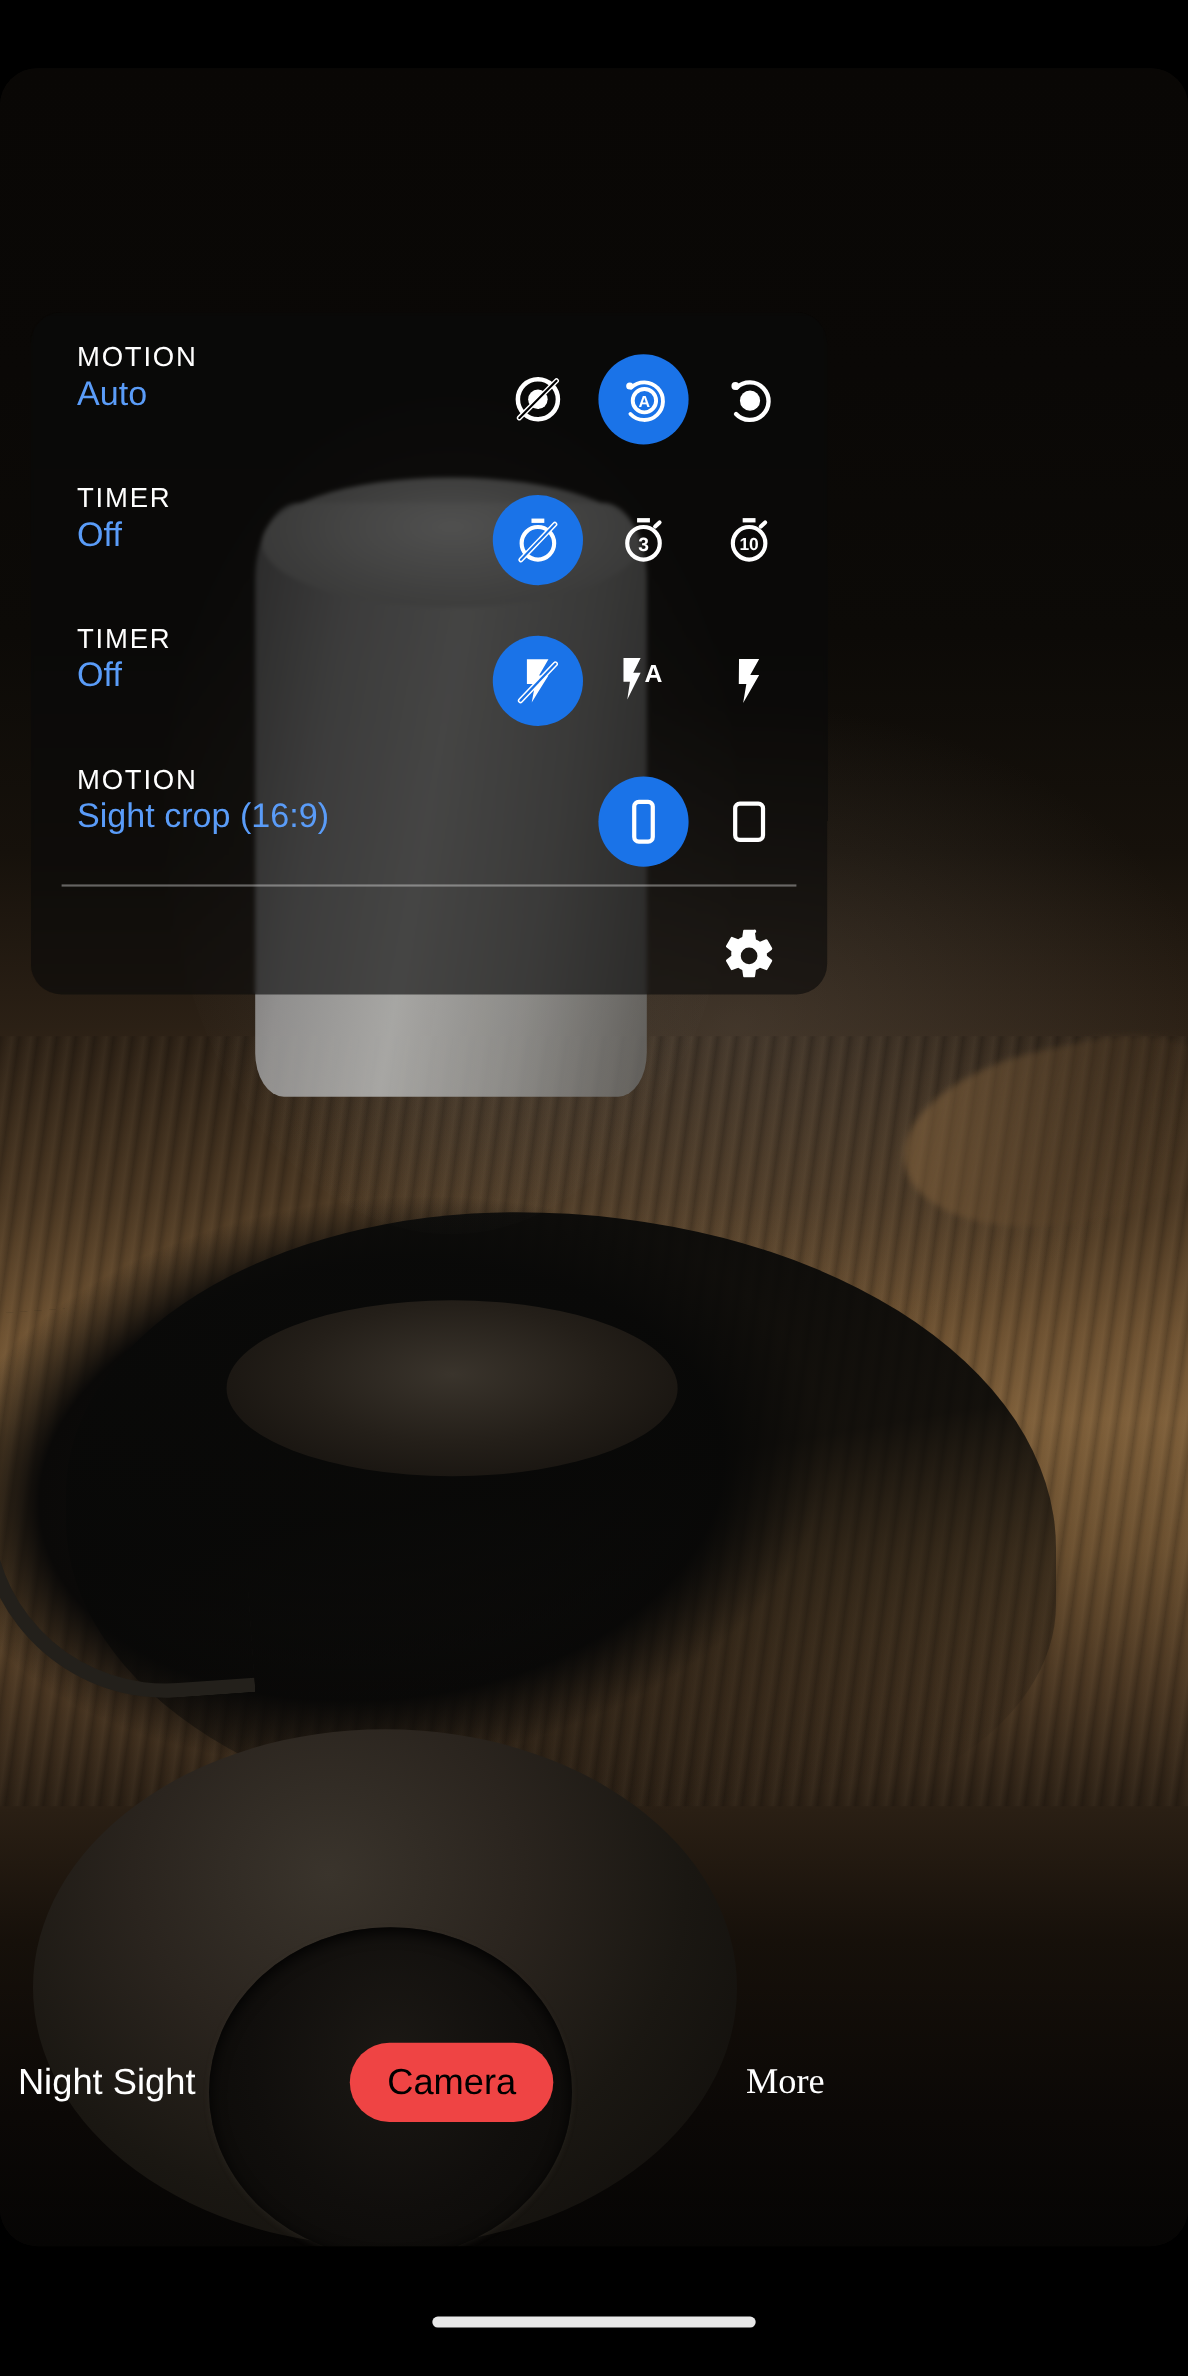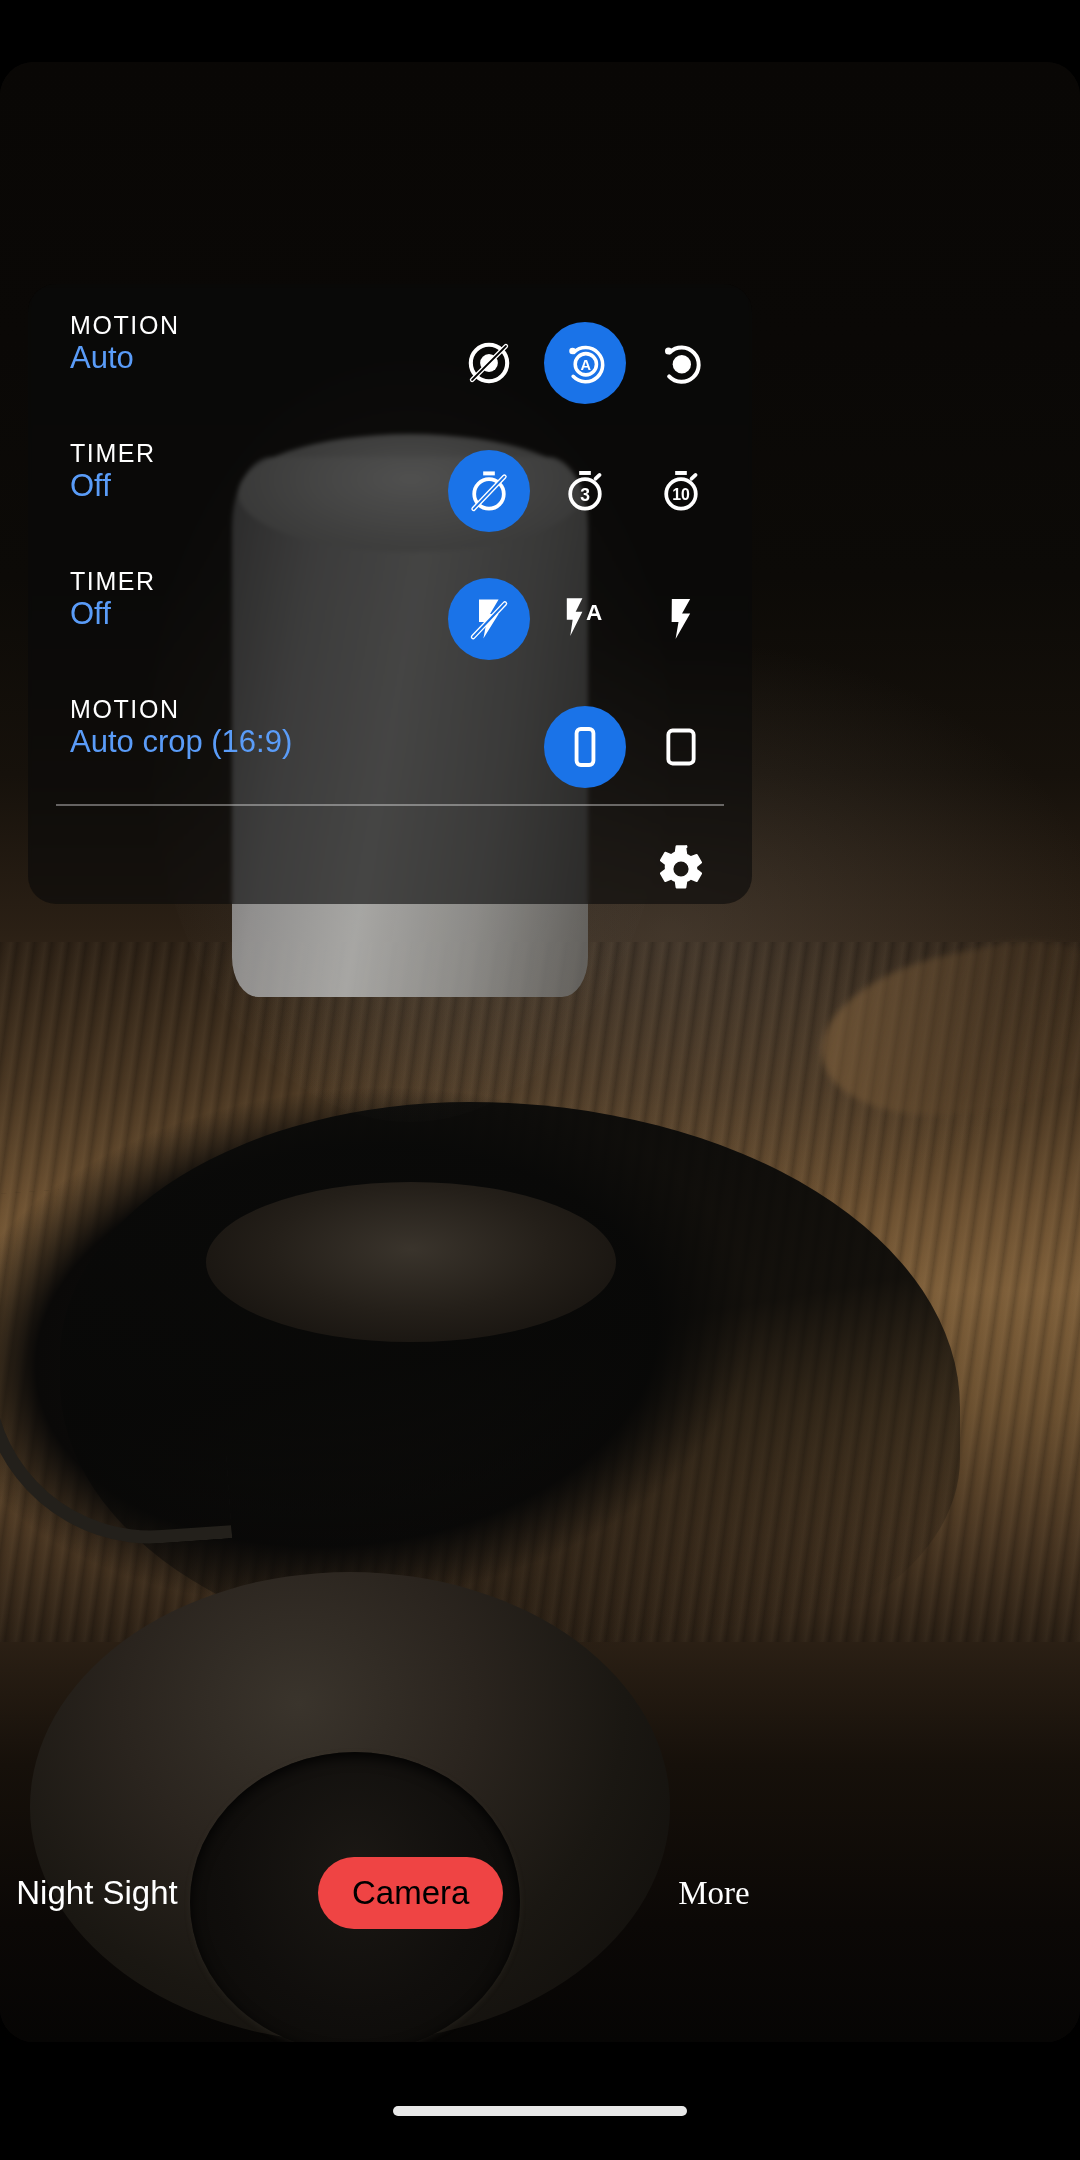--- a/index.html
+++ b/index.html
@@ -297,21 +297,21 @@
           <svg width="50" height="50" viewBox="0 0 24 24" fill="none">
             <path d="M7.6 2.4 h8.8 l-3.9 7.0 h3.9 l-7.0 12.2 l1.4 -8.2 h-3.3 z" fill="#fff"></path>
           </svg>
         </span>
       </div>
     </div>
 
     <div class="setting-row" style="top:384px;">
       <div class="setting-labels">
         <div class="setting-title">MOTION</div>
-        <div class="setting-value">Auto crop (16:9)</div>
+        <div class="setting-value">Sight crop (16:9)</div>
       </div>
       <div class="opt c2 sel" style="top:38px;">
         <span>
           <svg width="46" height="46" viewBox="0 0 24 24" fill="none" stroke="#fff" stroke-width="2">
             <rect x="7.6" y="2.6" width="8.8" height="18.8" rx="2.2"></rect>
           </svg>
         </span>
       </div>
       <div class="opt c3" style="top:38px;">
         <span>

